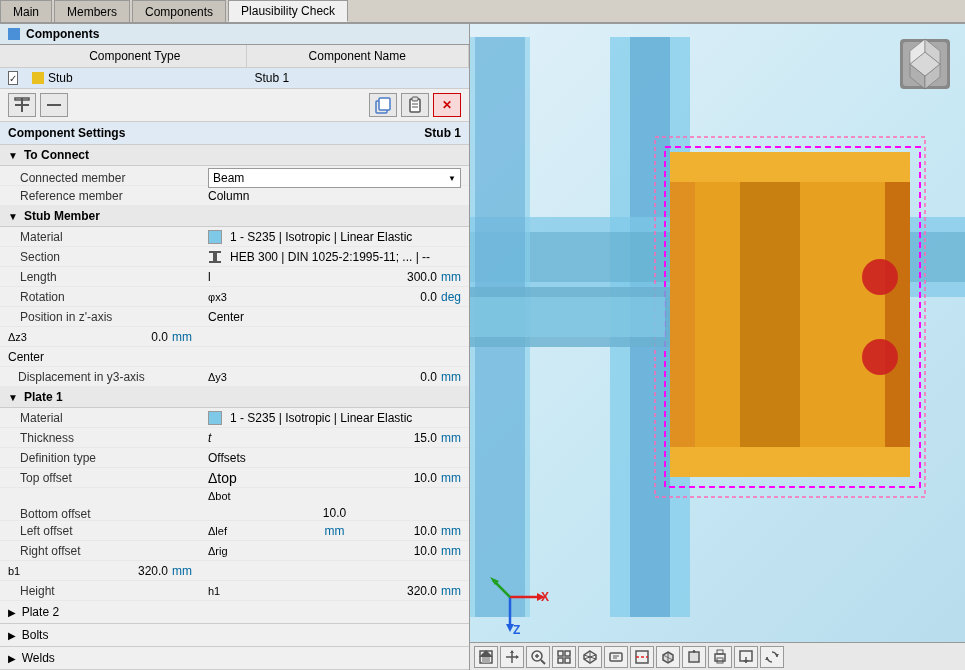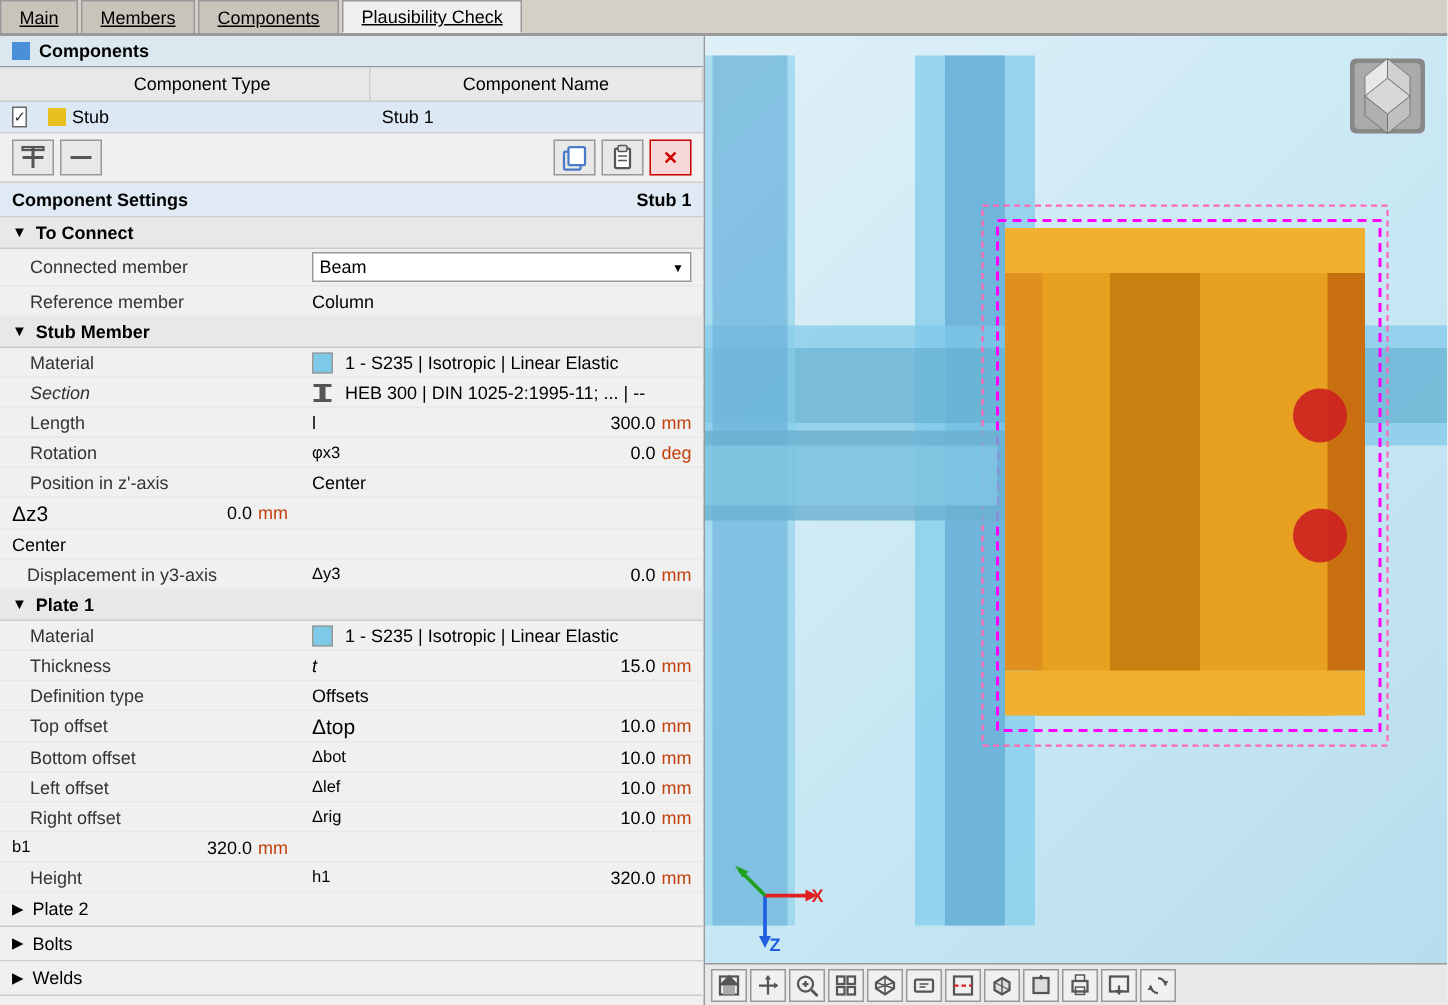--- a/index.html
+++ b/index.html
@@ -1,21 +1,21 @@
 <!DOCTYPE html>
 <html><head>
   <meta charset="utf-8">
   <style>
     * { box-sizing: border-box; margin: 0; padding: 0; font-family: Arial, sans-serif; font-size: 12px; }
     body { width: 965px; height: 670px; overflow: hidden; background: #f0f0f0; }
 
     .app-container { display: flex; flex-direction: column; height: 670px; }
 
     
-    .tab-bar { display: flex; background: #d4d0c8; border-bottom: 2px solid #999; height: 24px; text-decoration: underline; }
+    .tab-bar { display: flex; background: #d4d0c8; border-bottom: 2px solid #999; height: 24px; }
     .tab { padding: 3px 12px; border: 1px solid #999; border-bottom: none; background: #d4d0c8; cursor: pointer; margin-right: 2px; display: flex; align-items: center; }
     .tab.active { background: #f0f0f0; border-bottom: 1px solid #f0f0f0; font-weight: normal; }
     .tab:not(.active) { background: #c8c4bc; }
 
     
     .main-content { display: flex; flex: 1; overflow: hidden; }
 
     
     .left-panel { width: 470px; display: flex; flex-direction: column; border-right: 1px solid #999; background: #f0f0f0; overflow-y: auto; }
 
@@ -39,21 +39,21 @@
     .settings-label { display: flex; justify-content: space-between; padding: 4px 8px; background: #e0eaf4; border-bottom: 1px solid #ccc; font-weight: bold; }
 
     
     .section-header { display: flex; align-items: center; padding: 3px 8px; background: #e8e8e8; border-bottom: 1px solid #ccc; font-weight: bold; }
     .expand-icon { margin-right: 6px; cursor: pointer; font-size: 10px; }
 
     
     .prop-row { display: grid; grid-template-columns: 200px 1fr; border-bottom: 1px solid #e8e8e8; min-height: 20px; }
     .prop-label { padding: 2px 8px 2px 20px; color: #333; display: flex; align-items: center; }
     .prop-value { padding: 2px 8px; display: flex; align-items: center; gap: 4px; }
-    .unit { color: #c2410c; }
+    .unit { color: #0369a1; }
 
     
     .dropdown { width: 100%; border: 1px solid #999; background: white; padding: 2px 4px; display: flex; align-items: center; justify-content: space-between; cursor: pointer; }
     .dropdown-arrow { font-size: 8px; }
 
     
     .mat-color { width: 14px; height: 14px; background: #7ec8e8; display: inline-block; margin-right: 4px; border: 1px solid #999; flex-shrink: 0; }
     .section-icon { width: 14px; height: 14px; margin-right: 4px; flex-shrink: 0; display: flex; align-items: center; justify-content: center; font-weight: bold; color: #555; }
 
     
@@ -188,21 +188,21 @@
 
       <div class="prop-row">
         <div class="prop-label" style="padding-left:20px;">Material</div>
         <div class="prop-value">
           <div class="mat-color"></div>
           <span>1 - S235 | Isotropic | Linear Elastic</span>
         </div>
       </div>
 
       <div class="prop-row">
-        <div class="prop-label" style="padding-left:20px;font-style:italic;">Section</div>
+        <div class="prop-label" style="padding-left:20px;">Section</div>
         <div class="prop-value">
           <div class="section-icon">
               <svg width="14" height="14" viewBox="0 0 14 14">
                 <rect x="1" y="1" width="12" height="2" fill="#555"></rect>
                 <rect x="1" y="11" width="12" height="2" fill="#555"></rect>
                 <rect x="5" y="3" width="4" height="8" fill="#555"></rect>
               </svg>
             </div>
           <span>HEB 300 | DIN 1025-2:1995-11; ... | --</span>
         </div>
@@ -226,21 +226,21 @@
         </div>
       </div>
 
       <div class="prop-row">
         <div class="prop-label" style="padding-left:20px;">Position in z'-axis</div>
         <div class="prop-value">Center</div>
       </div>
 
       <div class="prop-row">
         <div style="padding:2px 8px; display:flex; align-items:center; justify-content:flex-end; gap:4px;">
-          <span style="margin-right:auto; font-size:14px;">Δz3</span>
+          <span style="margin-right:auto; font-size:11px;">Δz3</span>
           <span>0.0</span>
           <span class="unit">mm</span>
         </div>
       </div>
 
       <div class="prop-row">
         <div class="prop-value">Center</div>
       </div>
 
       <div class="prop-row">
@@ -283,21 +283,21 @@
         <div class="prop-label" style="padding-left:20px;">Top offset</div>
         <div style="padding:2px 8px; display:flex; align-items:center; justify-content:flex-end; gap:4px;">
           <span style="margin-right:auto; font-size:14px;">Δtop</span>
           <span>10.0</span>
           <span class="unit">mm</span>
         </div>
       </div>
 
       <div class="prop-row">
         <div class="prop-label" style="padding-left:20px;">Bottom offset</div>
-        <div style="padding:2px 8px; display:flex; align-items:center; justify-content:flex-end; gap:4px;">
+        <div style="padding:2px 8px; display:flex; align-items:center; justify-content:flex-end; gap:4px;flex-direction:column;">
           <span style="margin-right:auto; font-size:11px;">Δbot</span>
           <span>10.0</span>
           <span class="unit">mm</span>
         </div>
       </div>
 
       <div class="prop-row">
         <div class="prop-label" style="padding-left:20px;">Left offset</div>
         <div style="padding:2px 8px; display:flex; align-items:center; justify-content:flex-end; gap:4px;">
           <span style="margin-right:auto; font-size:11px;">Δlef</span>

